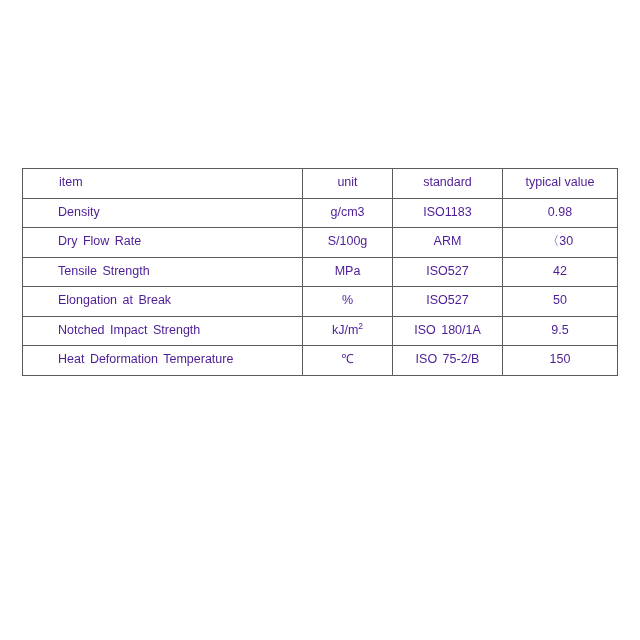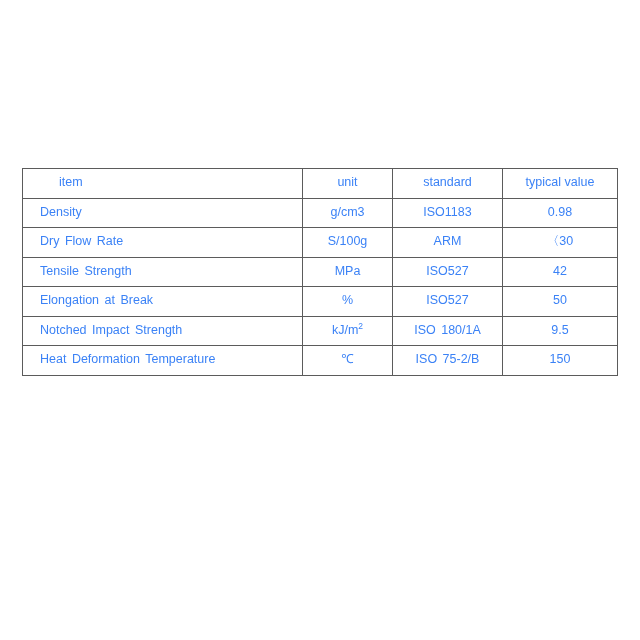--- a/index.html
+++ b/index.html
@@ -41,36 +41,36 @@
   table.spec-table col.col-item    { width: 280px; }
   table.spec-table col.col-unit    { width: 90px;  }
   table.spec-table col.col-std     { width: 110px; }
   table.spec-table col.col-value   { width: 115px; }
 
   table.spec-table td {
     height: 29.5px;
     box-sizing: border-box;
     border: 1px solid #5b5b5b;
     font-size: 12.5px;
-    color: #3b82f6;
+    color: #4c1d95;
     padding: 0 6px;
     vertical-align: middle;
     line-height: 1.1;
     white-space: nowrap;
   }
 
   
   table.spec-table {
     border: 1.5px solid #3c3c3c;
   }
 
   
   table.spec-table td.cell-item {
     text-align: left;
-    padding-left: 17px;
+    padding-left: 35px;
   }
   table.spec-table tr.header-row td.cell-item {
     padding-left: 36px;
   }
 
   
   table.spec-table td.cell-unit,
   table.spec-table td.cell-std,
   table.spec-table td.cell-value {
     text-align: center;

